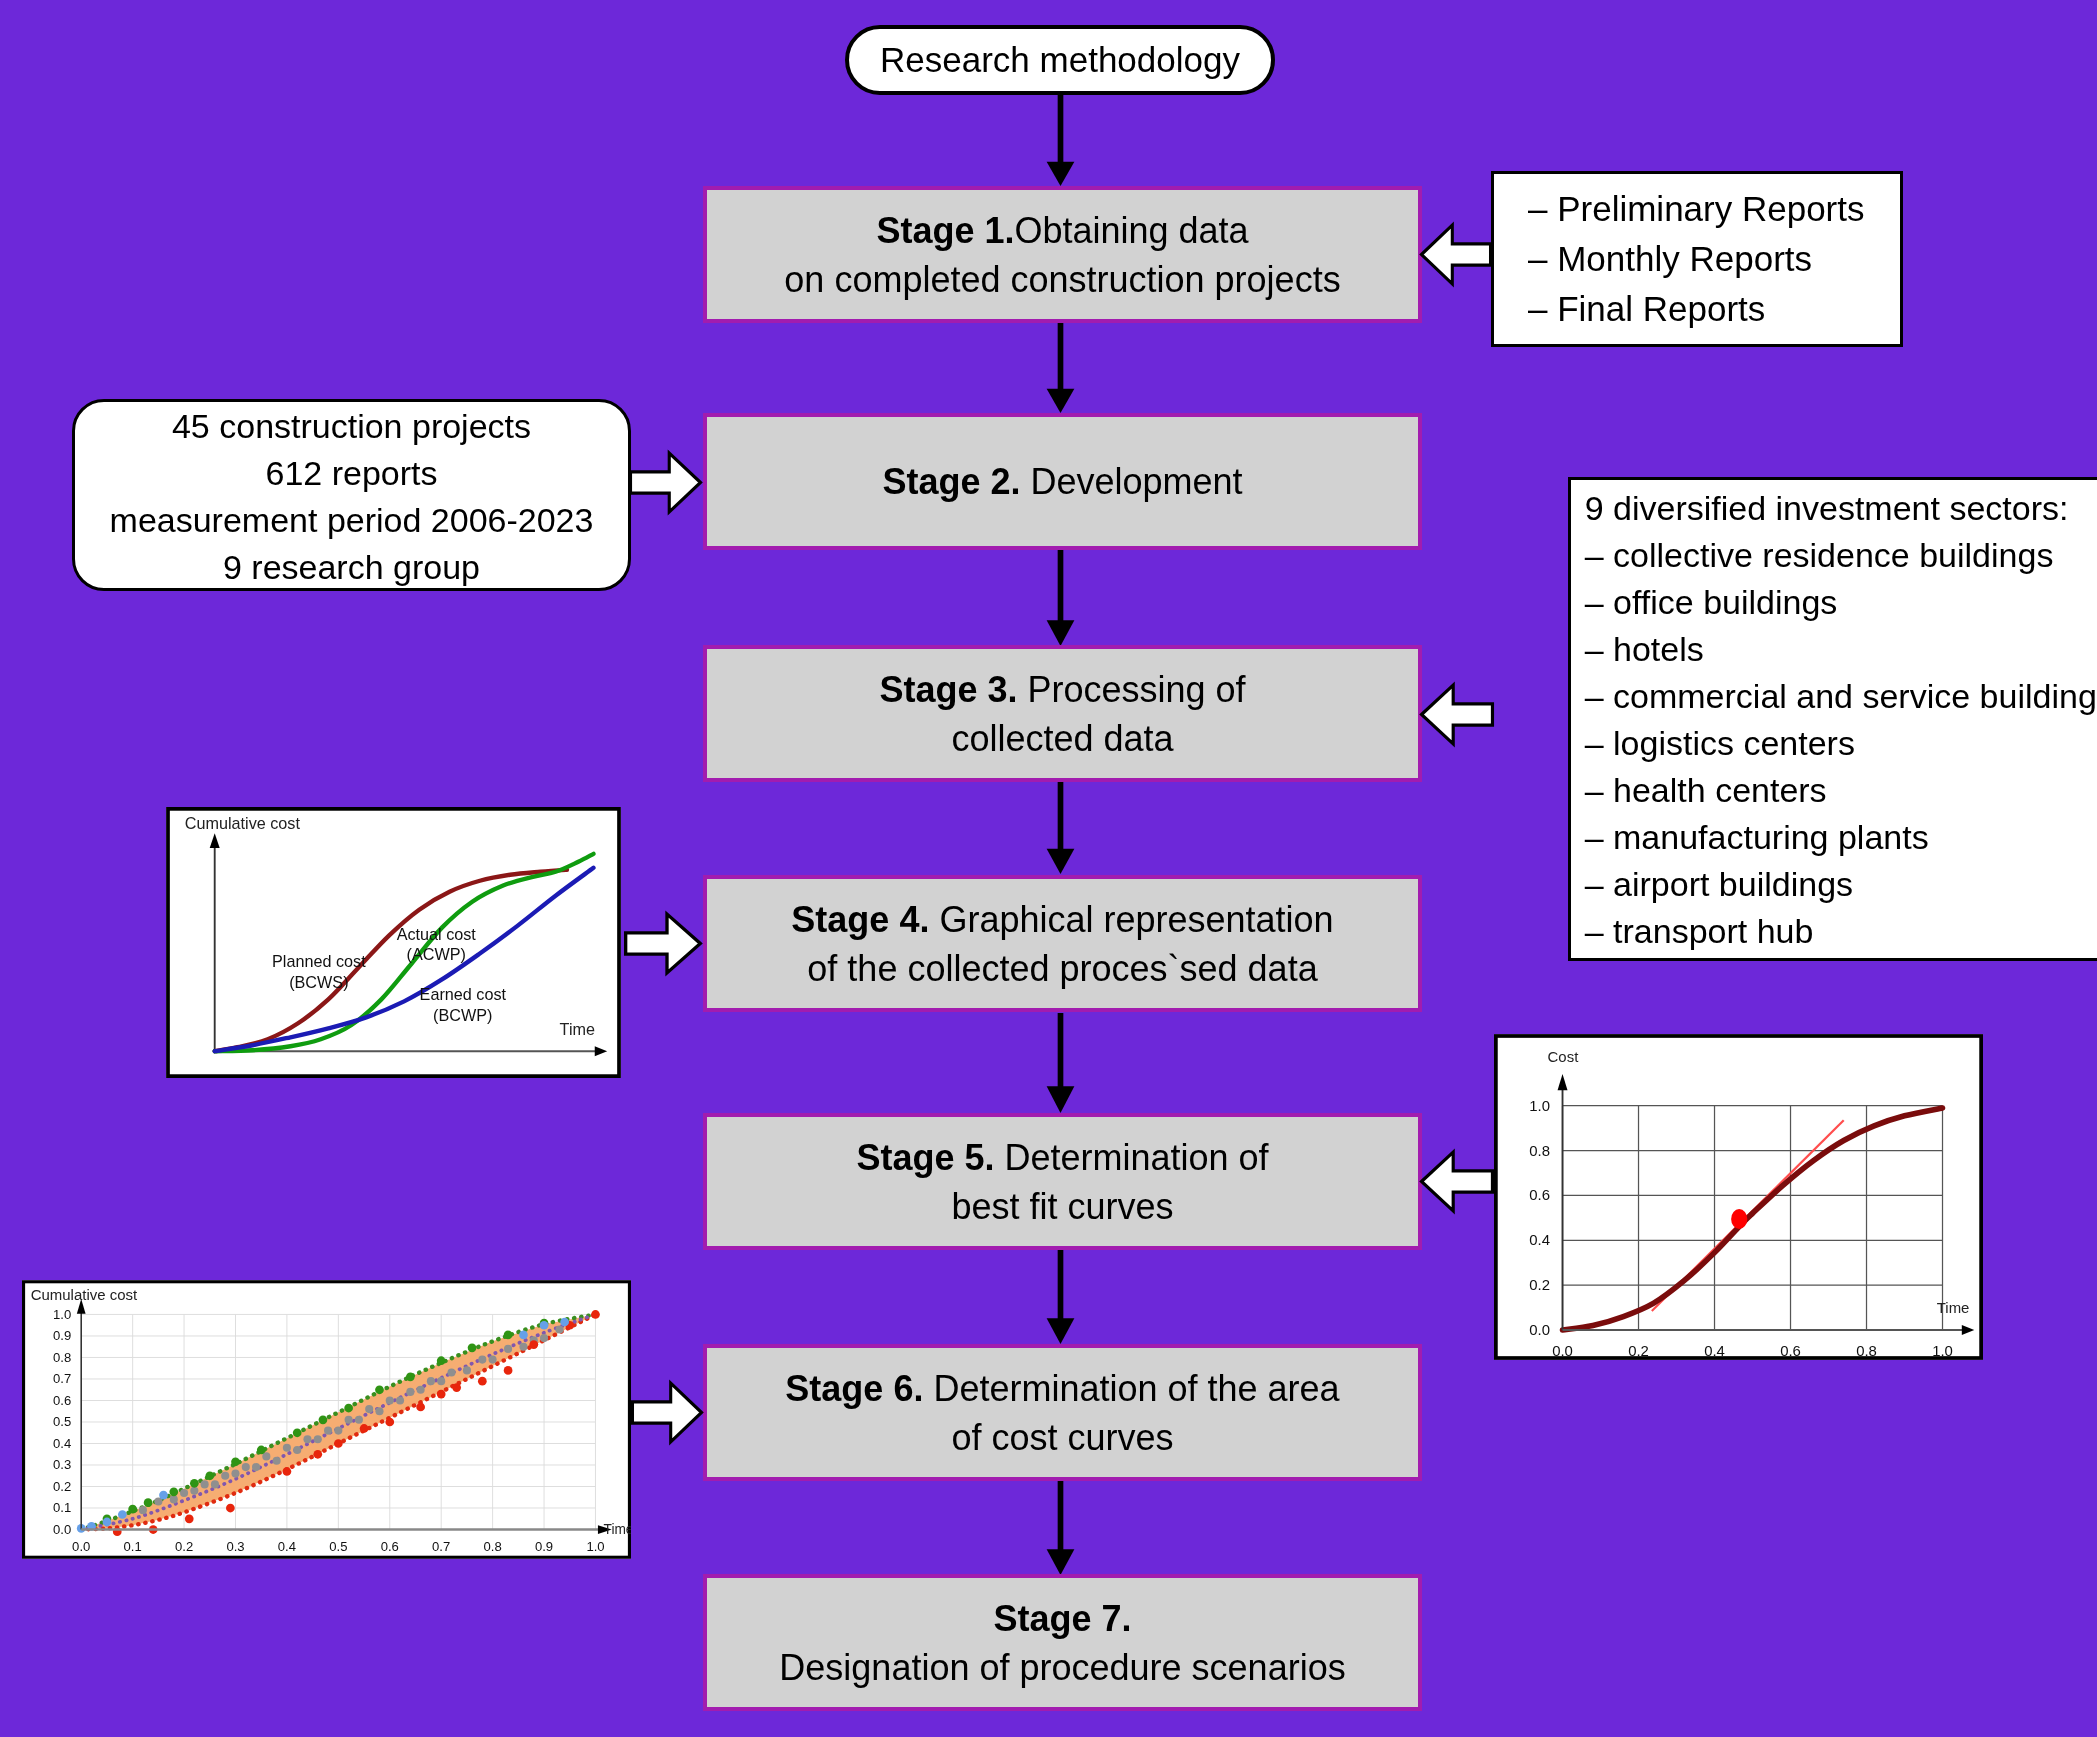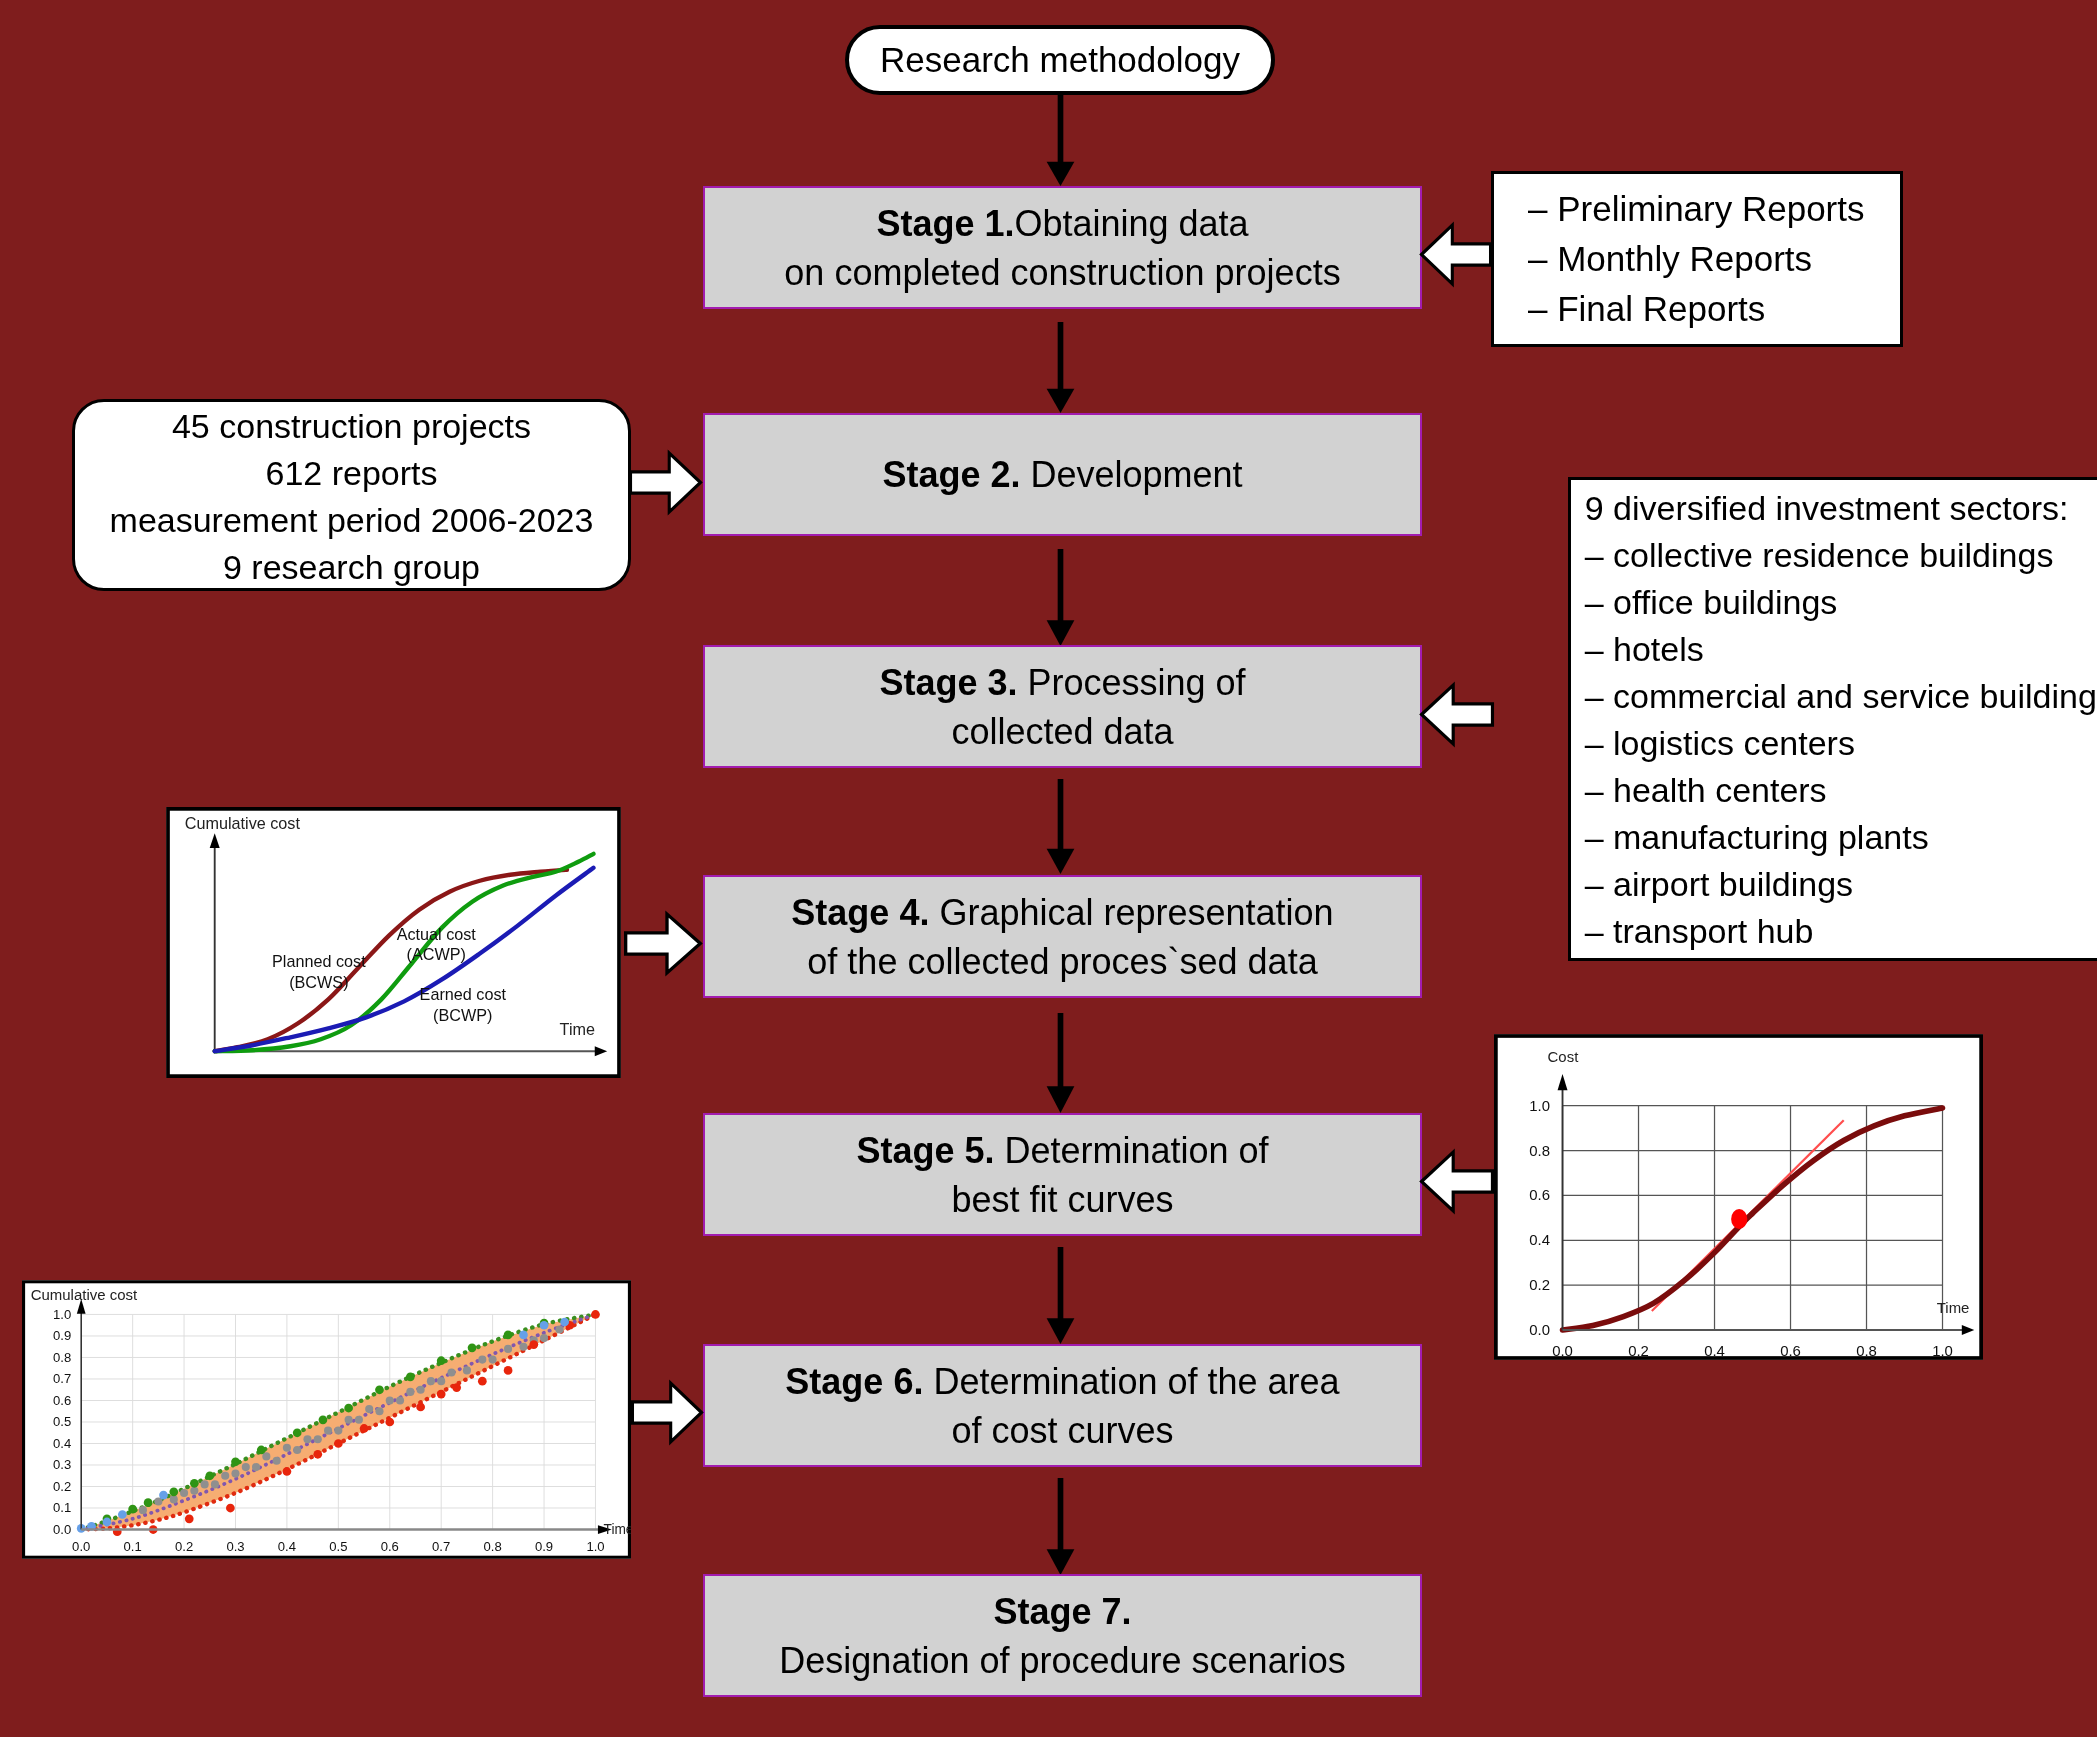--- a/index.html
+++ b/index.html
@@ -1,24 +1,24 @@
 <!DOCTYPE html>
 <html style="font-size:10px"><head>
 <meta charset="utf-8">
 <style>
   html,body{margin:0;padding:0;background:#fff;}
   body{font-family:"Liberation Sans",sans-serif;color:#000;}
-  #canvas{position:relative;width:2097px;height:1738px;background:#7f1d1d;overflow:hidden;}
+  #canvas{position:relative;width:2097px;height:1738px;background:#6d28d9;overflow:hidden;}
 
   .pill{position:absolute;left:845px;top:25px;width:430px;height:70px;border:4.4px solid #000;
         border-radius:37px;display:flex;align-items:center;justify-content:center;
         font-size:35px;background:#fff;box-sizing:border-box;}
 
-  .stage{position:absolute;left:703px;width:719px;height:123px;background:#d2d2d2;
-         border:2px solid #a21caf;box-sizing:border-box;display:flex;flex-direction:column;
+  .stage{position:absolute;left:703px;width:719px;height:137px;background:#d2d2d2;
+         border:4px solid #a21caf;box-sizing:border-box;display:flex;flex-direction:column;
          align-items:center;justify-content:center;font-size:36px;line-height:49px;text-align:center;}
   .stage b{font-weight:bold;}
 
   .varrow{position:absolute;left:1046px;width:29px;}
   .barrow{position:absolute;}
 
   .note{position:absolute;background:#fff;border:3.1px solid #000;box-sizing:border-box;font-size:35px;}
   .note-reports{left:1491px;top:171px;width:412px;height:176px;padding:10px 0 8px 34px;line-height:50px;}
   .note-facts{left:72px;top:399px;width:559px;height:192px;text-align:center;font-size:34px;line-height:47px;padding-top:1.2px;border-radius:32px;}
   .note-sectors{left:1560px;top:477px;width:572px;height:484px;font-size:34px;line-height:47px;padding:5px 0 0 13.7px;margin-left:8px;}

